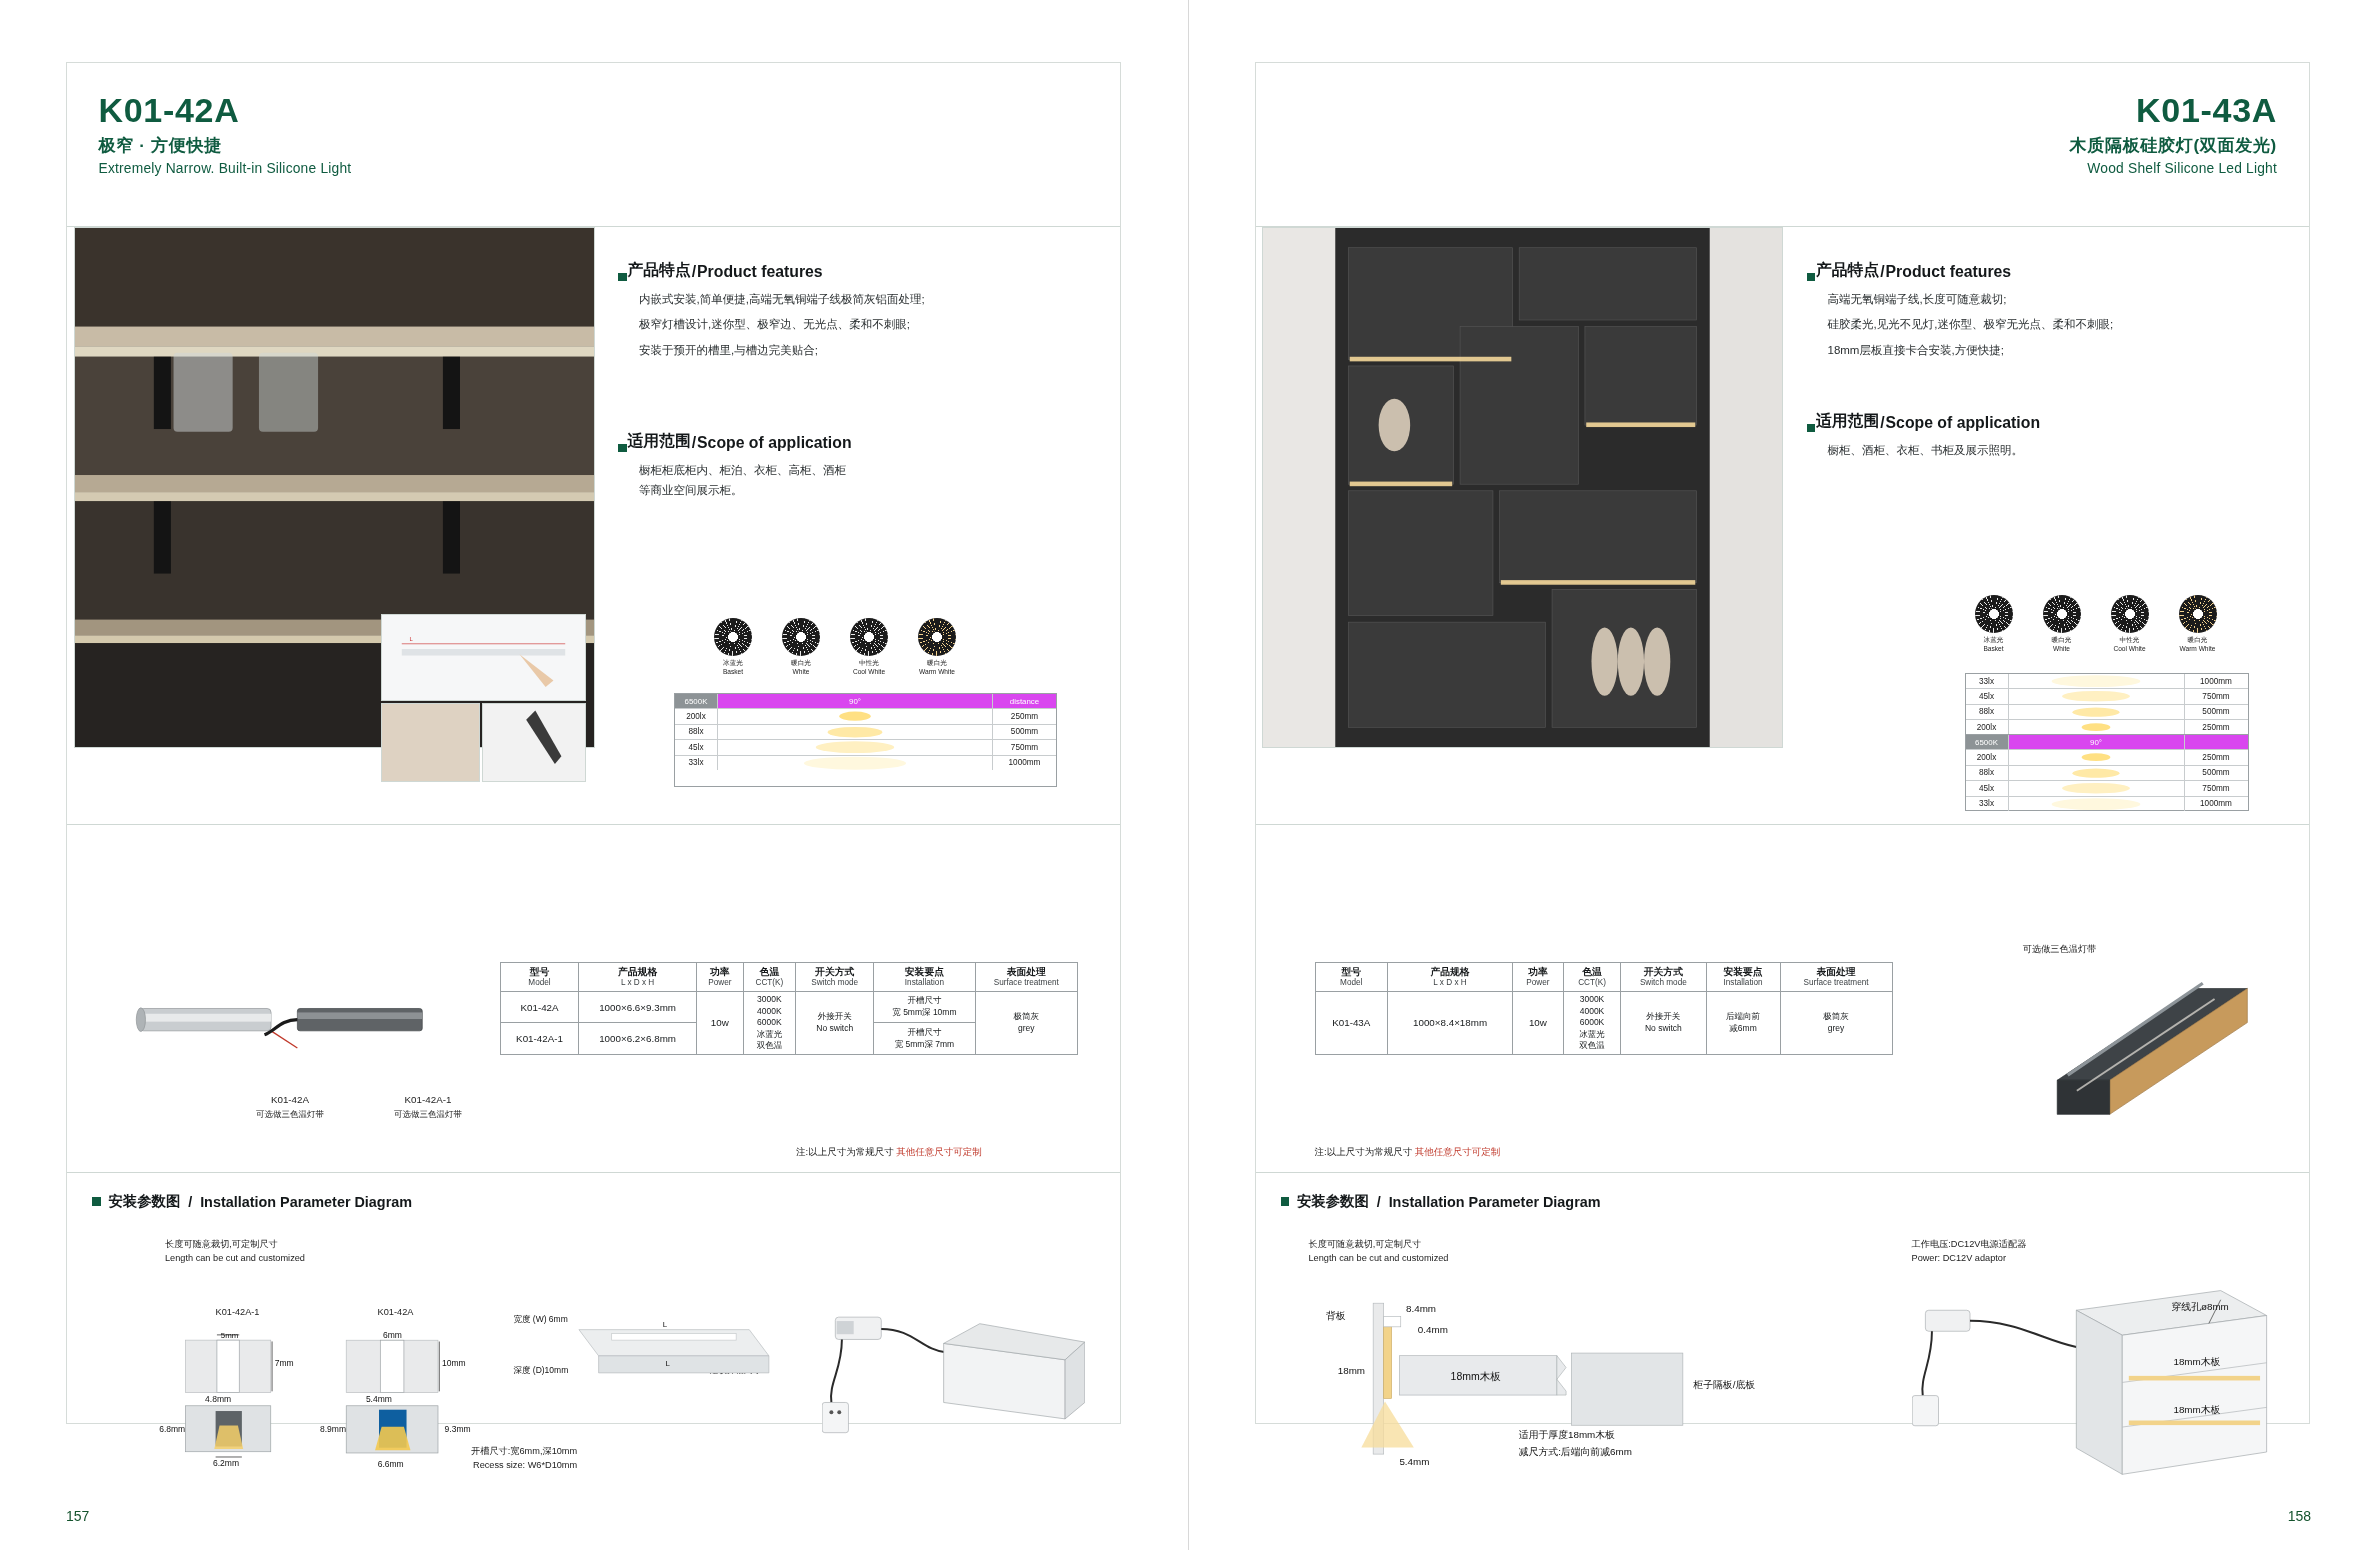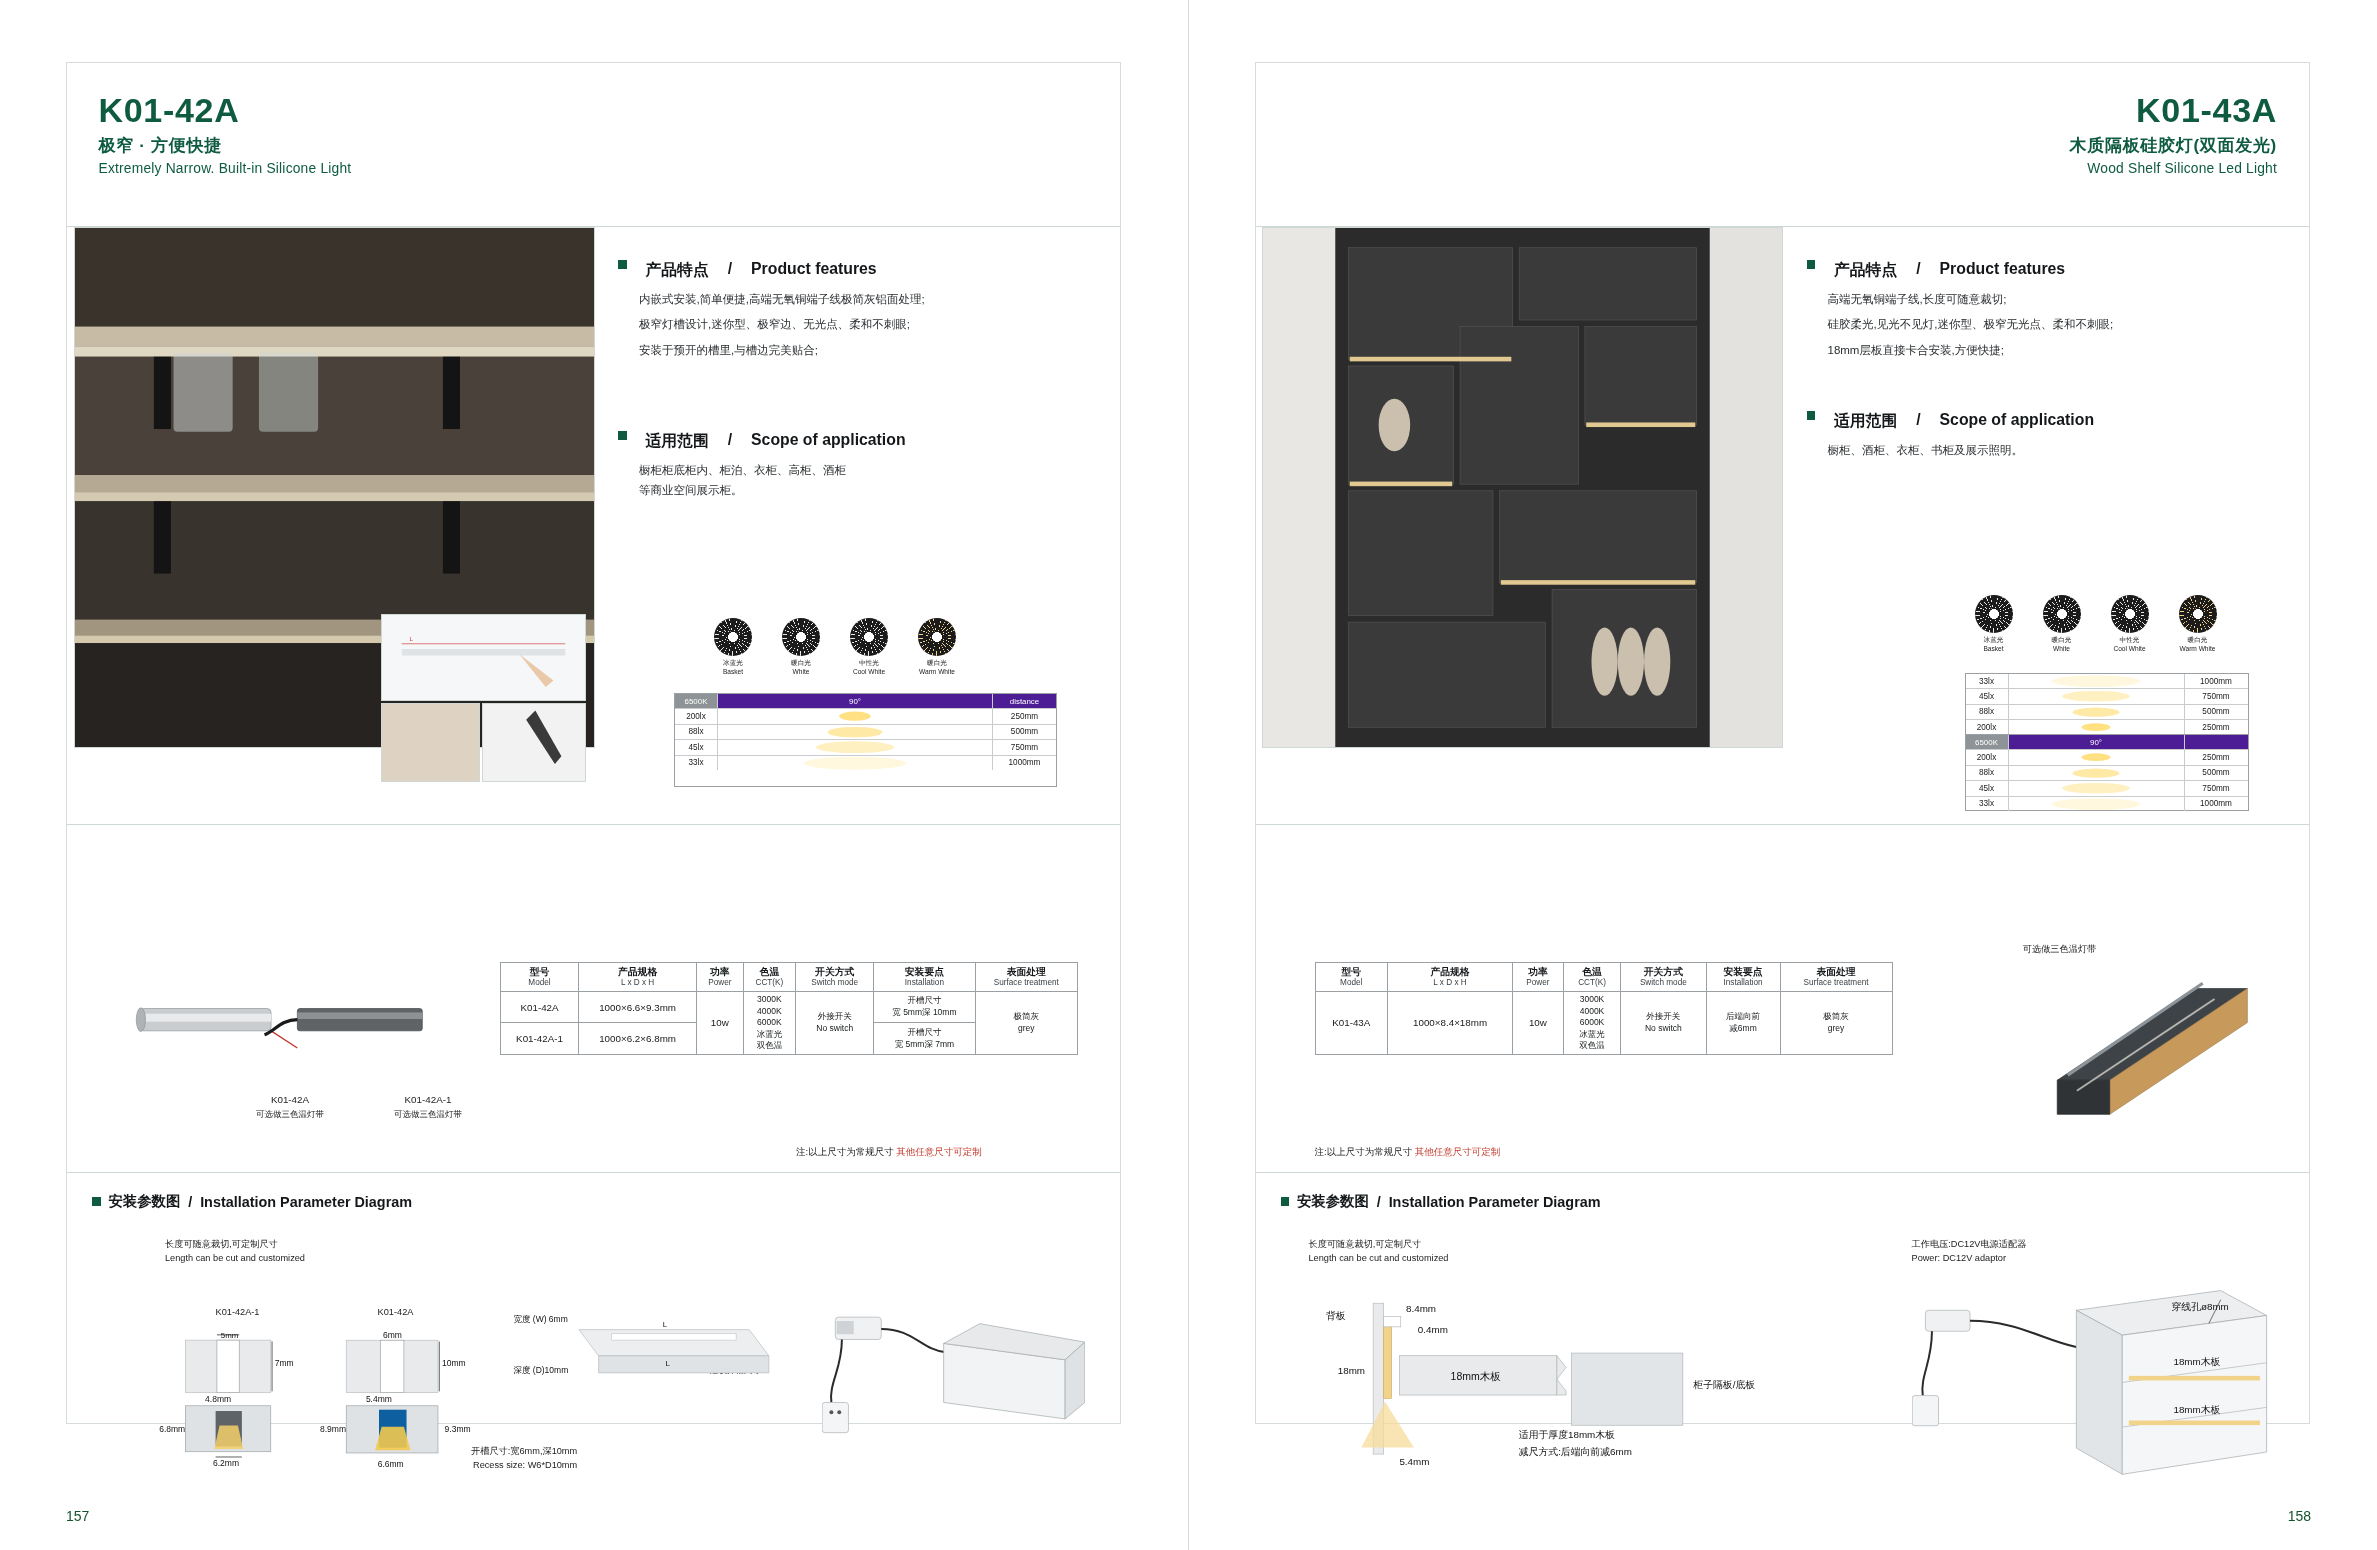--- a/index.html
+++ b/index.html
@@ -10,42 +10,42 @@
   .sheet{position:absolute;left:66px;top:62px;width:1055px;height:1362px;border:1.3px solid #d6dcd9;box-sizing:border-box;background:#fff;}
   
   .hdr{position:absolute;left:31.5px;top:30px;}
   .hdr.right{left:auto;right:31.5px;text-align:right;}
   .code{font-size:34px;font-weight:bold;color:#0f5b40;letter-spacing:0.7px;line-height:1.05;}
   .cn-title{font-size:17px;font-weight:bold;color:#0f5b40;margin-top:5.3px;letter-spacing:0.7px;}
   .en-title{font-size:13.8px;color:#0f5b40;margin-top:3.9px;letter-spacing:0.2px;}
   .rule{position:absolute;left:0;right:0;height:0.7px;background:#cfd8d4;}
   .photo{position:absolute;border:0.7px solid #cfd8d4;overflow:hidden;}
   .feat{position:absolute;}
-  .feat h3{margin:0;font-size:15.8px;font-weight:bold;color:#14181a;display:flex;align-items:flex-start;gap:19px;}
+  .feat h3{margin:0;font-size:15.8px;font-weight:bold;color:#14181a;display:flex;align-items:flex-end;gap:1px;}
   .sq{display:inline-block;width:8.5px;height:8.5px;background:#0f5b40;}
   .feat p{margin:9.2px 0 0 21px;font-size:11.5px;line-height:2.0;color:#2a2f31;}
   
   .ccts{position:absolute;display:flex;gap:22px;}
   .cct{width:46px;text-align:center;}
   .cct .disc{width:38px;height:38px;border-radius:50%;margin:0 auto;position:relative;
      background:radial-gradient(circle at 50% 50%, #ffffff 0 18%, #1b1b1b 19% 100%);}
   .cct .disc::after{content:"";position:absolute;inset:0;border-radius:50%;
      background:repeating-conic-gradient(from 0deg,transparent 0 12deg,rgba(255,255,255,.9) 12deg 14deg);
      -webkit-mask:radial-gradient(circle,transparent 0 22%,#000 23% 100%);mask:radial-gradient(circle,transparent 0 22%,#000 23% 100%);}
   .cct .disc.w::after{background:repeating-conic-gradient(from 0deg,transparent 0 12deg,rgba(255,220,150,.95) 12deg 14deg);}
   .cct .lab1{font-size:6.6px;margin-top:3.3px;color:#222;}
   .cct .lab2{font-size:6.6px;color:#222;}
   
   .lux{position:absolute;border:0.7px solid #9aa0a3;background:#fff;}
   .lux .row{display:flex;height:14.4px;border-bottom:0.7px solid #c8ccce;font-size:8.2px;}
   .lux .row:last-child{border-bottom:none;}
   .lux .c1{width:42px;border-right:0.7px solid #c8ccce;display:flex;align-items:center;justify-content:center;}
   .lux .c2{flex:1;border-right:0.7px solid #c8ccce;position:relative;}
   .lux .c3{width:63px;display:flex;align-items:center;justify-content:center;}
-  .lux .hdrrow{background:#4c1d95;color:#fff;font-size:7.9px;}
+  .lux .hdrrow{background:#d946ef;color:#fff;font-size:7.9px;}
   .lux .hdrrow .c1{background:#8d9396;}
   .lux .beam{position:absolute;left:50%;top:0;transform:translateX(-50%);}
   
   .spec{position:absolute;border-collapse:collapse;font-size:9.8px;}
   .spec th,.spec td{border:0.7px solid #9aa0a3;padding:2.6px 5.3px;text-align:center;vertical-align:middle;color:#16191b;}
   .spec th{font-weight:bold;font-size:9.8px;line-height:1.25;}
   .spec th span{display:block;font-weight:normal;font-size:8.2px;color:#3a3f42;}
   .note{position:absolute;font-size:9.5px;color:#222;}
   .note em{font-style:normal;color:#c0392b;}
   

